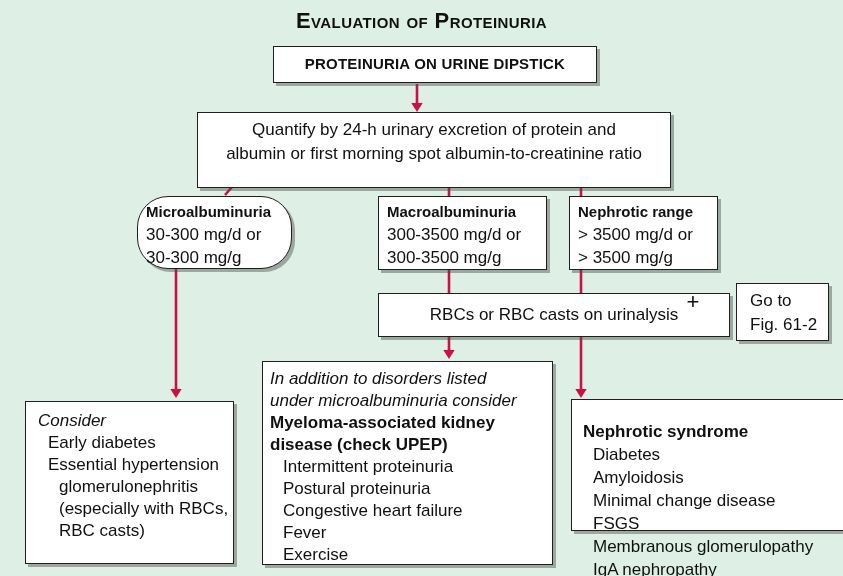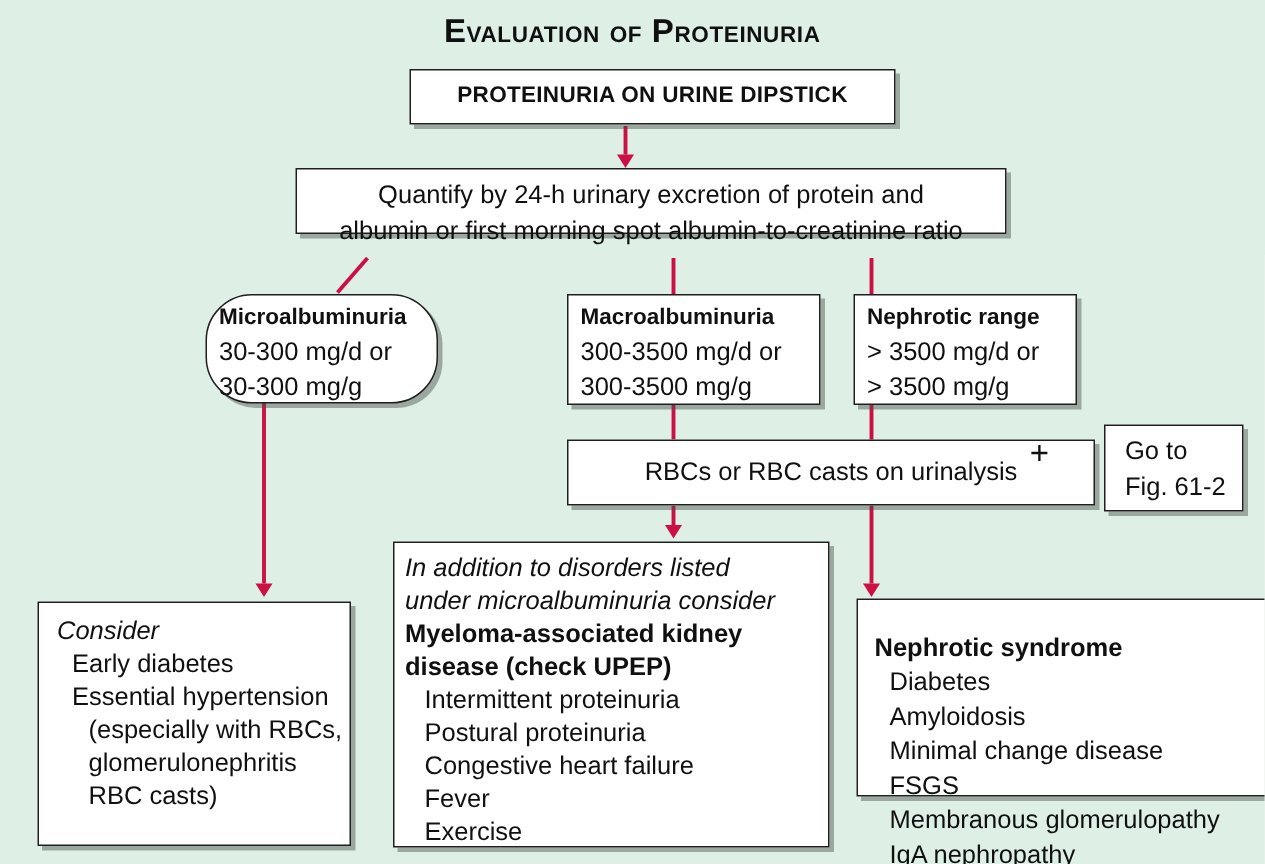--- a/index.html
+++ b/index.html
@@ -39,21 +39,21 @@
   .center-label{
     text-align:center;
     white-space:nowrap;
   }
   .ln{white-space:nowrap;line-height:22px;font-size:17px;}
   .bold{font-weight:bold;}
   .italic{font-style:italic;}
 
   
   #dipstick{left:258px;top:46px;width:324px;height:37px;font-weight:bold;font-size:15px;letter-spacing:0.2px;line-height:34px;}
-  #quantify{left:182px;top:112px;width:474px;height:44px;font-size:17px;line-height:24px;padding-top:5px;}
+  #quantify{left:182px;top:112px;width:474px;height:76px;font-size:17px;line-height:24px;padding-top:5px;}
   #micro{left:122px;top:196px;width:155px;height:73px;padding:4px 0 0 8px;border-radius:31px;}
   #macro{left:363px;top:196px;width:169px;height:74px;padding:4px 0 0 8px;}
   #nephrange{left:554px;top:196px;width:149px;height:74px;padding:4px 0 0 8px;}
   .class-title{font-size:15px;font-weight:bold;line-height:22px;white-space:nowrap;}
   .class-line{font-size:17px;line-height:23px;white-space:nowrap;}
   #rbc{left:363px;top:293px;width:352px;height:44px;font-size:17px;line-height:41px;}
   #goto{left:721px;top:283px;width:93px;height:58px;font-size:17px;line-height:24px;padding:5px 0 0 13px;}
   #plus{position:absolute;left:682px;top:289px;width:22px;text-align:center;font-size:22px;z-index:2;}
   #consider{left:10px;top:401px;width:209px;height:163px;padding-top:8px;}
   #consider .h{padding-left:12px;}
@@ -146,22 +146,22 @@
 
   <div id="goto" class="box">
     <div class="ln" style="line-height:24px;">Go to</div>
     <div class="ln" style="line-height:24px;">Fig. 61-2</div>
   </div>
 
   <div id="consider" class="box">
     <div class="ln italic h">Consider</div>
     <div class="ln it">Early diabetes</div>
     <div class="ln it">Essential hypertension</div>
+    <div class="ln sub">glomerulonephritis</div>
     <div class="ln sub">(especially with RBCs,</div>
-    <div class="ln sub">glomerulonephritis</div>
     <div class="ln sub">RBC casts)</div>
   </div>
 
   <div id="myeloma" class="box">
     <div class="ln italic h">In addition to disorders listed</div>
     <div class="ln italic h">under microalbuminuria consider</div>
     <div class="ln bold h">Myeloma-associated kidney</div>
     <div class="ln bold h">disease (check UPEP)</div>
     <div class="ln it">Intermittent proteinuria</div>
     <div class="ln it">Postural proteinuria</div>

